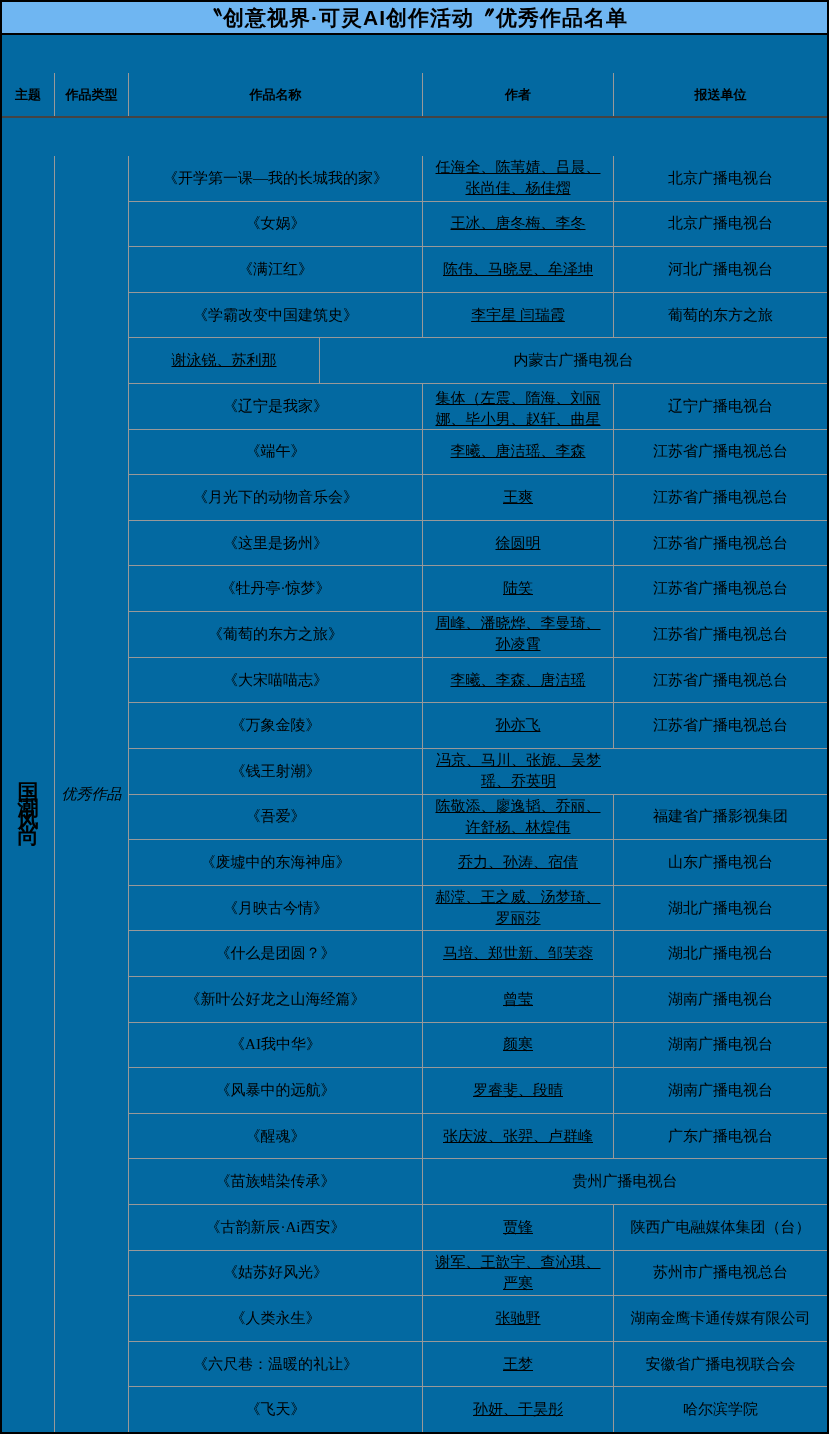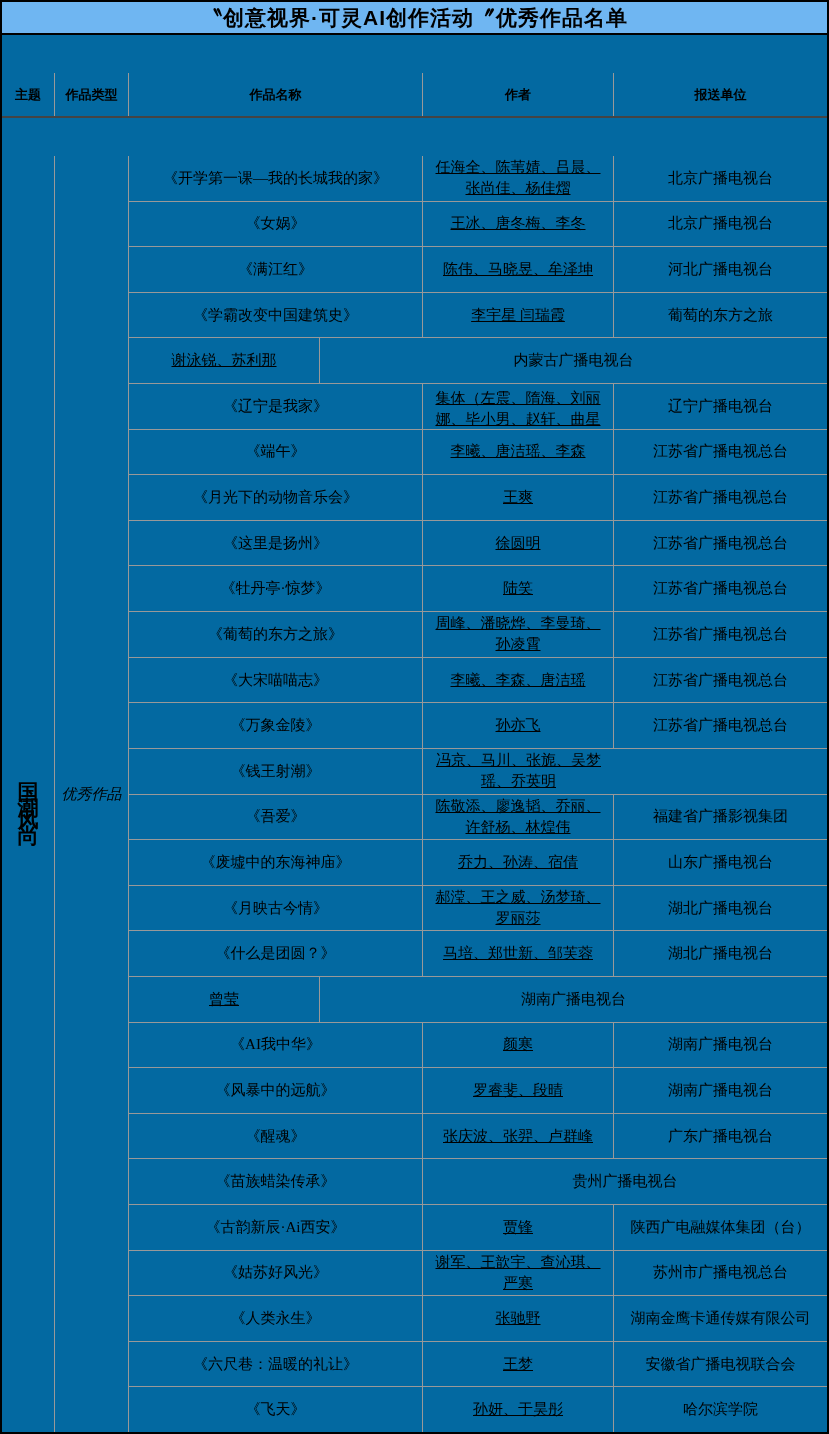--- a/index.html
+++ b/index.html
@@ -353,20 +353,23 @@
           </div>
     <div class="tcell c-authors">
             <span>马培、郑世新、邹芙蓉</span>
           </div>
     <div class="tcell c-unit">
             <span>湖北广播电视台</span>
           </div>
   </div>
 
   <div class="trow">
+    <div class="tcell c-title">
+            <span>《新叶公好龙之山海经篇》</span>
+          </div>
     <div class="tcell c-authors">
             <span>曾莹</span>
           </div>
     <div class="tcell c-unit">
             <span>湖南广播电视台</span>
           </div>
   </div>
 
   <div class="trow">
     <div class="tcell c-title">

